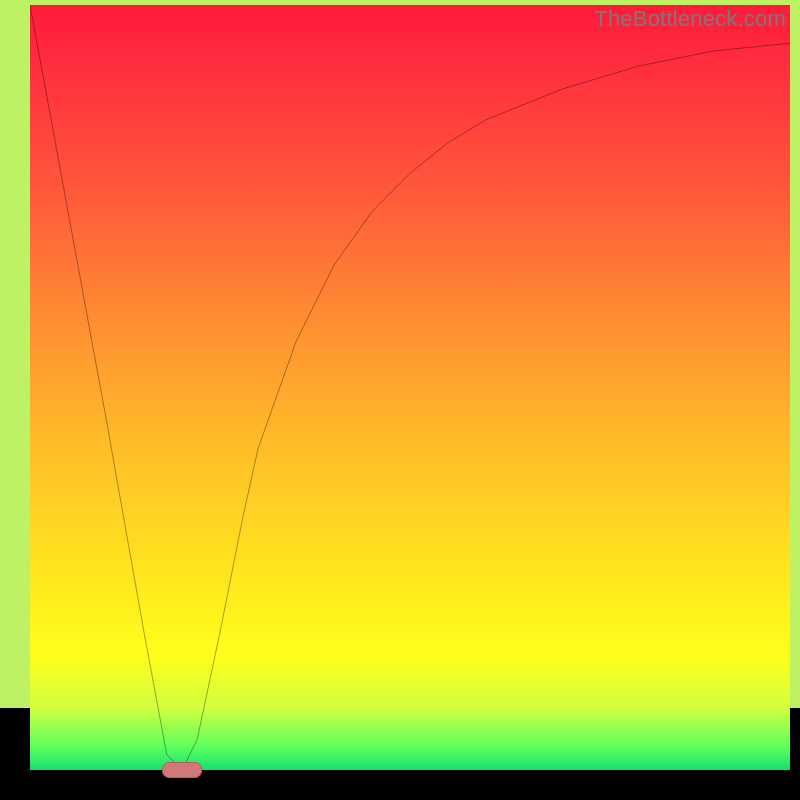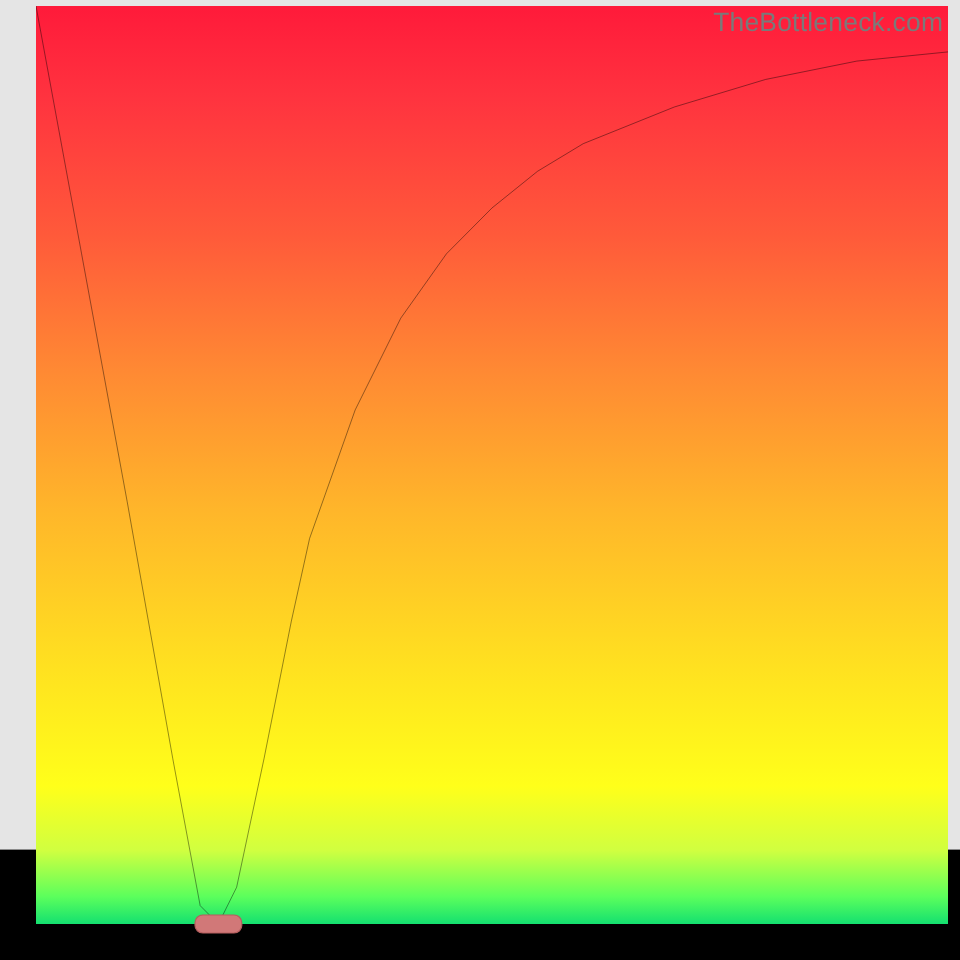--- a/index.html
+++ b/index.html
@@ -8,21 +8,21 @@
     width: 800px;
     height: 800px;
     overflow: hidden;
     background: #000;
     font-family: Arial, Helvetica, sans-serif;
   }
   .frame {
     position: relative;
     width: 800px;
     height: 708px;
-    background: #e5e5e5;
+    background: #bef264;
   }
   .plot-area {
     position: absolute;
     left: 30px;
     top: 5px;
     width: 760px;
     height: 765px;
     
     background: linear-gradient(
       to bottom,

